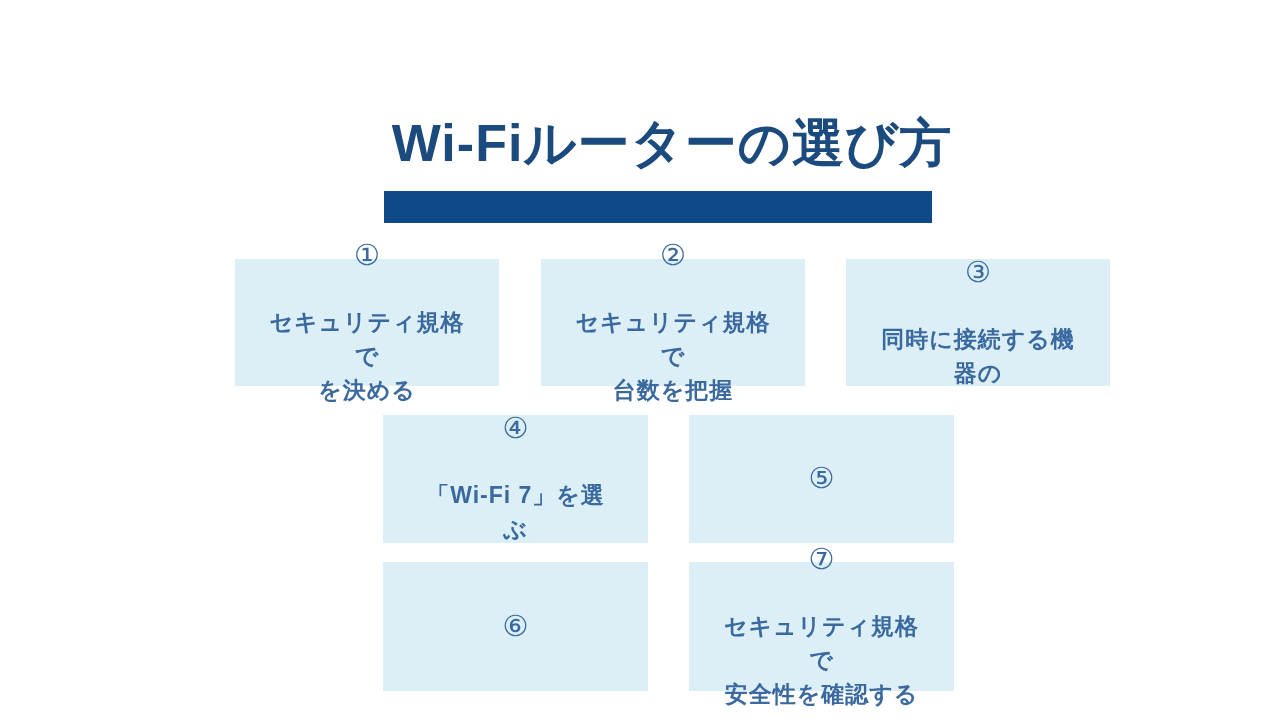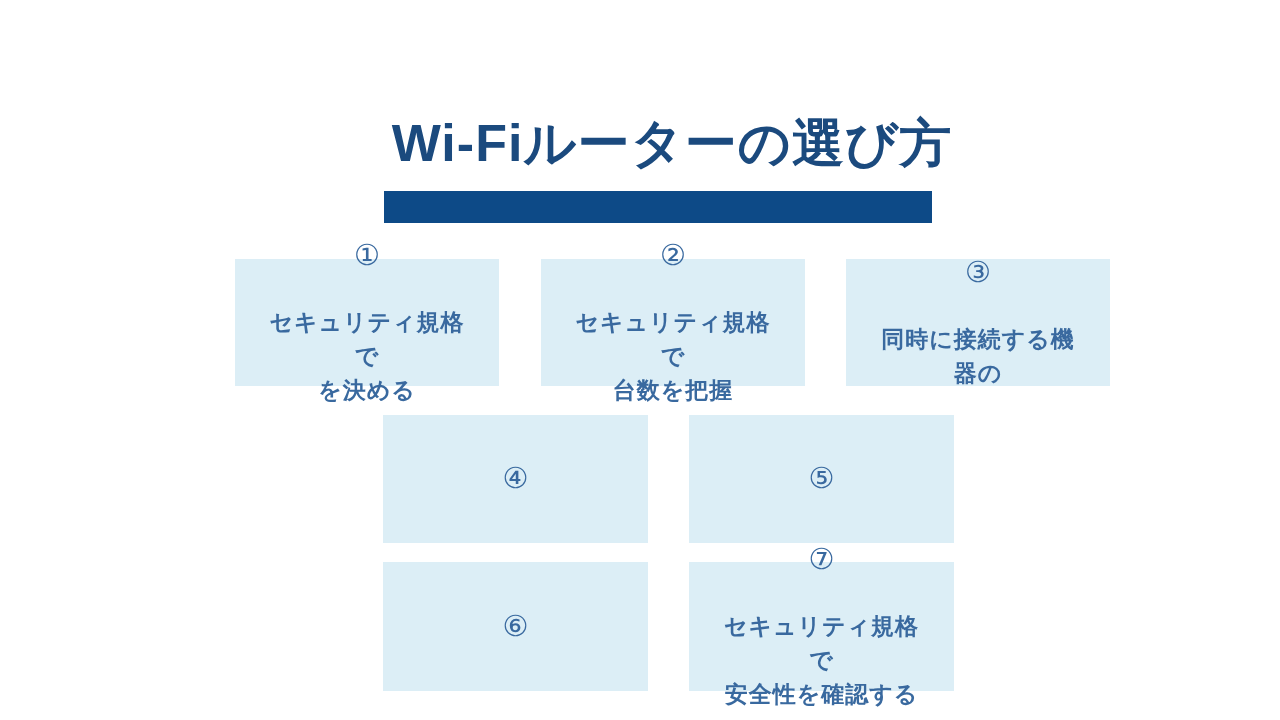--- a/index.html
+++ b/index.html
@@ -85,20 +85,21 @@
 台数を把握</span>
   </div>
 
   <div class="box box3">
     <span class="num">③</span>
     <span class="txt">同時に接続する機器の</span>
   </div>
 
   <div class="box box4">
     <span class="num">④</span>
+    <span class="txt">「Wi-Fi 7」を選ぶ</span>
   </div>
 
   <div class="box box5">
     <span class="num">⑤</span>
   </div>
 
   <div class="box box6">
     <span class="num">⑥</span>
   </div>
 

